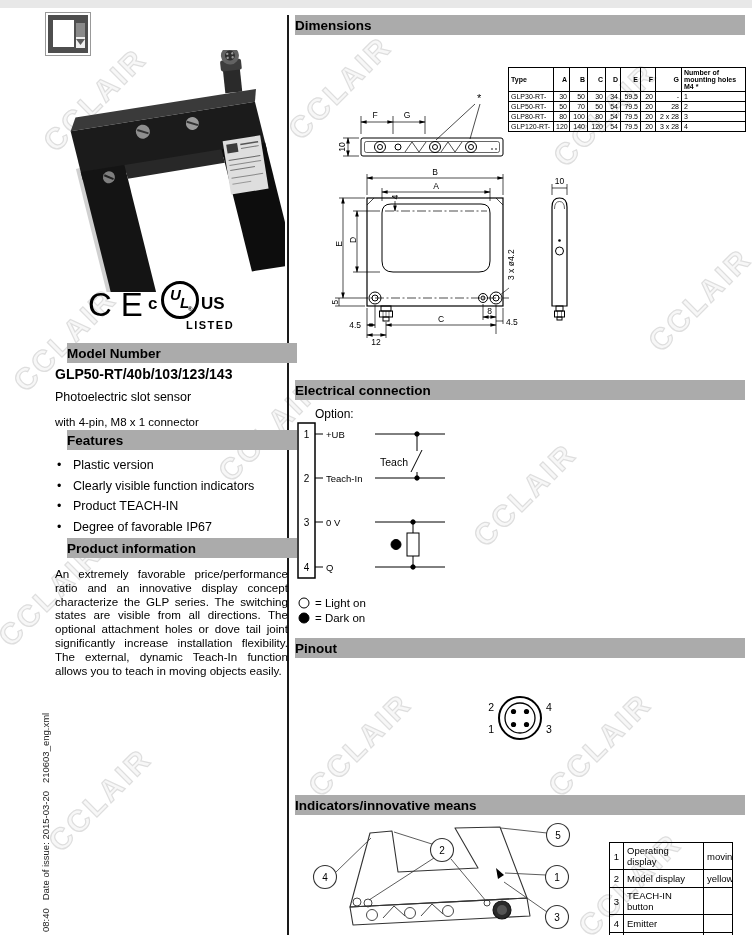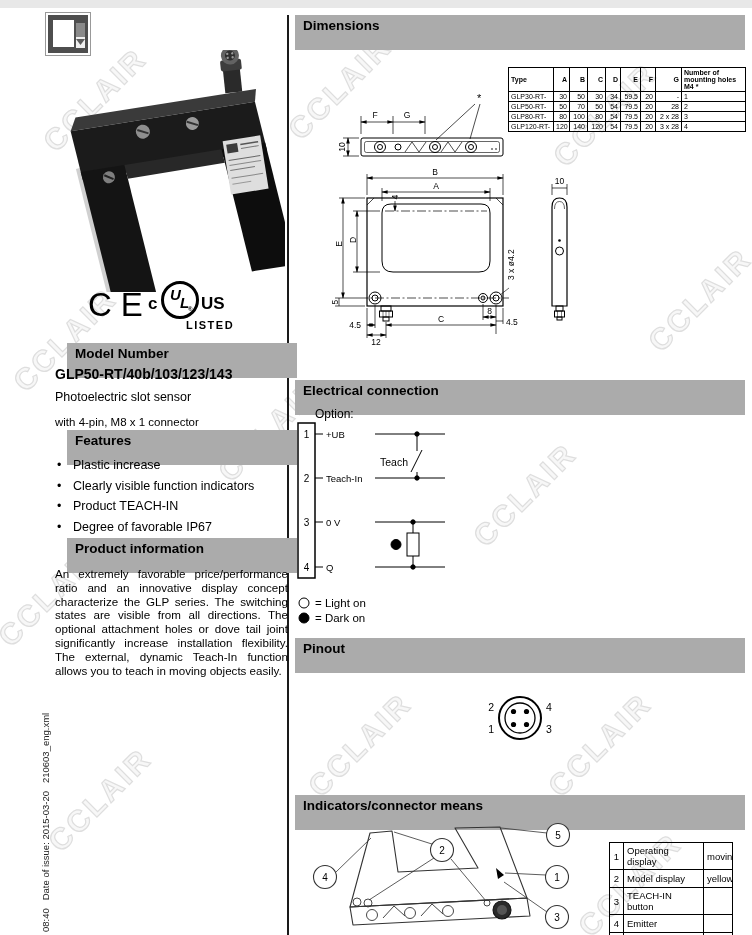--- a/index.html
+++ b/index.html
@@ -5,22 +5,22 @@
   html,body{margin:0;padding:0;background:#fff;}
   .page{position:relative;width:752px;height:935px;background:#fff;overflow:hidden;
         font-family:"Liberation Sans",sans-serif;color:#000;}
   .abs{position:absolute;}
   .topstrip{left:0;top:0;width:752px;height:8px;background:#e8e8e8;}
   .divider{left:287px;top:15px;width:2px;height:920px;background:#1a1a1a;}
   .foldtick{left:279px;top:446px;width:18px;height:1px;background:#444;}
   .wm{position:absolute;font-weight:bold;font-size:30px;letter-spacing:3px;
       color:#f7f7f7;-webkit-text-stroke:1.2px #dedede;
       transform:translate(-50%,-50%) rotate(-45deg);white-space:nowrap;pointer-events:none;}
-  .hdr{background:#ababab;font-weight:bold;font-size:13.5px;line-height:21px;height:35px;
-       padding-left:8px;box-sizing:border-box;}
+  .hdr{background:#ababab;font-weight:bold;font-size:13.5px;line-height:21px;height:20px;
+       box-sizing:border-box;}
   .hdr-left{left:67px;width:230px;}
   .hdr-right{left:295px;width:450px;}
   .sidebar-text{left:40px;top:932px;transform:rotate(-90deg);transform-origin:0 0;
        font-size:9.5px;color:#222;white-space:pre;}
   
   .model-title{left:55px;top:366px;font-size:14px;font-weight:bold;width:232px;}
   .model-desc1{left:55px;top:390px;font-size:12.5px;}
   .model-desc2{left:55px;top:416px;font-size:11.5px;}
   .features-list{left:55px;top:458px;width:232px;font-size:12.5px;}
   .feature-item{position:relative;padding-left:18px;margin-bottom:6.5px;}
@@ -131,21 +131,21 @@
     <span class="ul-listed">LISTED</span>
   </div>
 
   <div class="abs hdr hdr-left" style="top:343px">Model Number</div>
   <div class="abs model-title">GLP50-RT/40b/103/123/143</div>
   <div class="abs model-desc1">Photoelectric slot sensor</div>
   <div class="abs model-desc2">with 4-pin, M8 x 1 connector</div>
 
   <div class="abs hdr hdr-left" style="top:430px">Features</div>
   <div class="abs features-list">
-    <div class="feature-item">Plastic increase</div>
+    <div class="feature-item">Plastic version</div>
     <div class="feature-item">Clearly visible function indicators</div>
     <div class="feature-item">Product TEACH-IN</div>
     <div class="feature-item">Degree of favorable IP67</div>
   </div>
 
   <div class="abs hdr hdr-left" style="top:538px">Product information</div>
   <div class="abs prodinfo">An extremely favorable price/performance ratio and an innovative display concept characterize the GLP series. The switching states are visible from all directions. The optional attachment holes or dove tail joint significantly increase installation flexibility. The external, dynamic Teach-In function allows you to teach in moving objects easily.</div>
 
   <div class="abs hdr hdr-right" style="top:15px">Dimensions</div>
 
@@ -384,21 +384,21 @@
       <circle cx="231.5" cy="51.5" r="2.6" fill="#000" stroke="none"></circle>
       <circle cx="218.5" cy="64.5" r="2.6" fill="#000" stroke="none"></circle>
       <circle cx="231.5" cy="64.5" r="2.6" fill="#000" stroke="none"></circle>
       <text x="199" y="51" text-anchor="end" stroke="none" fill="#000" font-size="10.5">2</text>
       <text x="251" y="51" stroke="none" fill="#000" font-size="10.5">4</text>
       <text x="199" y="73" text-anchor="end" stroke="none" fill="#000" font-size="10.5">1</text>
       <text x="251" y="73" stroke="none" fill="#000" font-size="10.5">3</text>
     </g>
   </svg>
 
-  <div class="abs hdr hdr-right" style="top:795px">Indicators/connector means</div>
+  <div class="abs hdr hdr-right" style="top:795px">Indicators/innovative means</div>
   <svg class="abs" style="left:297px;top:818px" width="310" height="117" viewBox="0 0 310 117">
     <g stroke="#333" stroke-width="1.1" fill="none" stroke-linejoin="round">
       <path d="M53,89 L73,15 L95,13 L101,54 L181,50 L158,10 L203,9 L230,80 Z"></path>
       <path d="M53,89 L230,80 L233,98 L56,107 Z"></path>
       <circle cx="75" cy="97" r="5.5" stroke-width="0.9"></circle>
       <path d="M86,100 L97,88 L108,98" stroke-width="0.9"></path>
       <circle cx="113" cy="95" r="5.5" stroke-width="0.9"></circle>
       <path d="M124,98 L135,86 L146,96" stroke-width="0.9"></path>
       <circle cx="151" cy="93" r="5.5" stroke-width="0.9"></circle>
       <circle cx="205" cy="92" r="9" fill="#2b2b2b" stroke="#111"></circle>

